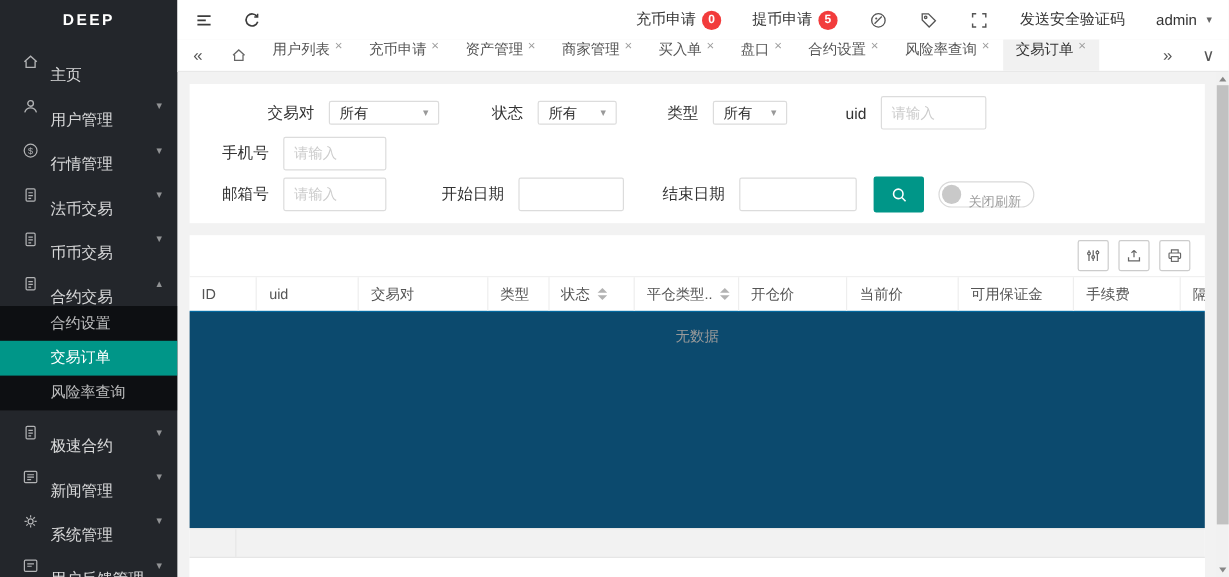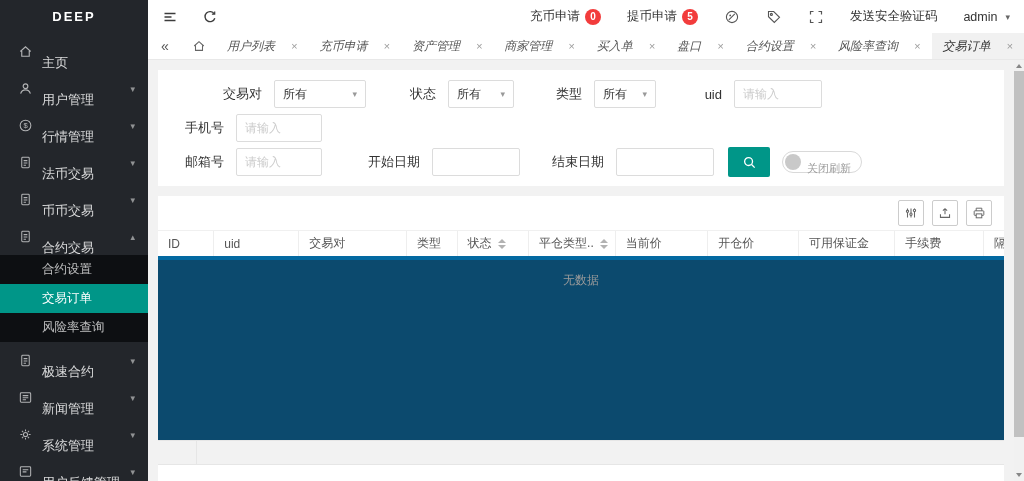--- a/index.html
+++ b/index.html
@@ -27,53 +27,53 @@
   .notice { display:flex; align-items:center; gap:5px; font-size:12.5px; color:#333; cursor:pointer; }
   .badge { min-width:16px; height:16px; border-radius:8px; background:#f23c3c; color:#fff; font-size:10px; line-height:16px; text-align:center; padding:0 4px; font-weight:bold; }
   .top-ico-btn { color:#555; cursor:pointer; display:flex; }
   .send-code { font-size:12.5px; color:#333; cursor:pointer; }
   .admin { display:flex; align-items:center; gap:8px; cursor:pointer; font-size:12.5px; }
   .caret-sm { font-size:9px; color:#666; }
 
   .tabbar { height:27px; background:#fff; border-bottom:1px solid #e8e8e8; display:flex; align-items:stretch; font-size:12px; color:#666; flex-shrink:0; }
   .tab-ctrl { width:34px; display:flex; align-items:center; justify-content:center; color:#555; font-size:14px; cursor:pointer; flex-shrink:0; }
   .tab-home { width:34px; display:flex; align-items:center; justify-content:center; color:#666; cursor:pointer; flex-shrink:0; }
-  .tab { display:flex; align-items:center; padding:0 11px; gap:16px; cursor:pointer; color:#555; white-space:nowrap;font-style:italic; }
+  .tab { display:flex; align-items:flex-start; padding:0 11px; gap:4px; cursor:pointer; color:#555; white-space:nowrap; }
   .tab .x { color:#9c9c9c; font-size:11px; }
   .tab.active { background:#f1f1f1; color:#333; }
   .tab-spacer { flex:1; }
 
   .content { flex:1; padding:10px 20px 4px 10px; overflow:hidden; }
   .card { background:#fff; }
 
   
   .filter-card { padding:10px 16px; height:116px; }
   .frow { display:flex; align-items:center; height:28px; margin-bottom:6px; }
   .flabel { text-align:right; padding-right:12px; color:#333; font-size:13px; flex-shrink:0; white-space:nowrap; }
-  .fsel { border:1px solid #dcdcdc; border-radius:2px; height:28px; display:flex; align-items:center; justify-content:space-between; padding:0 8px; color:#333; background:#fff; cursor:pointer; flex-shrink:0; }
+  .fsel { border:1px solid #dcdcdc; border-radius:2px; height:20px; display:flex; align-items:center; justify-content:space-between; padding:0 8px; color:#333; background:#fff; cursor:pointer; flex-shrink:0; }
   .fsel .scaret { color:#999; font-size:9px; margin-left:6px; }
   .finput { border:1px solid #dcdcdc; border-radius:2px; height:28px; padding:0 8px; font-size:12px; color:#333; outline:none; font-family:inherit; flex-shrink:0; }
   .finput::placeholder { color:#ccc; }
   .w-pair-label{width:100px}.w-pair{width:92px}
   .w-status-label{width:82px}.w-status{width:66px}
   .w-type-label{width:80px}.w-type{width:62px}
   .w-uid-label{width:78px}.w-uid{width:88px}
   .w-phone-label{width:62px}.w-phone{width:86px}
   .w-sdate-label{width:110px}.w-sdate{width:88px}
   .w-edate-label{width:96px}.w-edate{width:98px}
   .search-btn { width:42px; height:30px; background:#009688; border:none; border-radius:2px; margin-left:14px; display:flex; align-items:center; justify-content:center; color:#fff; cursor:pointer; flex-shrink:0; }
   .toggle { margin-left:12px; height:22px; border:1px solid #d9d9d9; border-radius:11px; display:flex; align-items:center; padding:2px; background:#fff; cursor:pointer; flex-shrink:0; }
   .toggle .knob { width:16px; height:16px; border-radius:50%; background:#c9c9c9; margin-right:6px; }
   .toggle .tlabel { color:#9c9c9c; font-size:11px; padding-right:8px; white-space:nowrap;margin-top:13px; }
 
   
   .table-card { margin-top:10px; height:285px; display:flex; flex-direction:column; }
   .ttoolbar { height:34px; display:flex; align-items:center; justify-content:flex-end; padding:0 12px; gap:8px; flex-shrink:0; }
   .tool-btn { width:26px; height:26px; border:1px solid #ccc; border-radius:2px; background:#fff; display:flex; align-items:center; justify-content:center; color:#666; cursor:pointer; }
-  .thead { height:30px; display:flex; border-top:1px solid #f0f0f0; border-bottom:4px solid #0369a1; background:#fff; color:#555; flex-shrink:0; }
+  .thead { height:30px; display:flex; border-top:1px solid #f0f0f0; border-bottom:1px solid #0369a1; background:#fff; color:#555; flex-shrink:0; }
   .th { display:flex; align-items:center; padding:0 10px; border-right:1px solid #eee; font-size:12px; overflow:hidden; white-space:nowrap; }
   .th:last-child { border-right:none; }
   .c0{width:58px}.c1{width:88px}.c2{width:112px}.c3{width:52px}.c4{width:74px}.c5{width:90px}
   .c6{width:94px}.c7{width:96px}.c8{width:100px}.c9{width:92px}.c10{flex:1}
   .sort { display:flex; flex-direction:column; margin-left:6px; gap:2px; }
   .sort .s-up { width:0;height:0;border-left:4px solid transparent;border-right:4px solid transparent;border-bottom:4px solid #b2b2b2; }
   .sort .s-dn { width:0;height:0;border-left:4px solid transparent;border-right:4px solid transparent;border-top:4px solid #b2b2b2; }
   .tbody { flex:1; position:relative; background:#0c4a6e; }
   .empty { position:absolute; top:12px; left:0; right:0; text-align:center; color:#9a9a9a; font-size:12px; }
   .ttotal { height:25px; background:#f2f2f2; border-top:1px solid #e6e6e6; border-bottom:1px solid #e6e6e6; display:flex; flex-shrink:0; }
@@ -403,25 +403,25 @@
                 <i class="s-dn"></i>
               </span>
           </span>
           <span class="th c5">
             <span>平仓类型..</span>
             <span class="sort">
                 <i class="s-up"></i>
                 <i class="s-dn"></i>
               </span>
           </span>
+          <span class="th c6">
+              <span>开仓价</span>
+            </span>
           <span class="th c7">
               <span>当前价</span>
-            </span>
-          <span class="th c6">
-              <span>开仓价</span>
             </span>
           <span class="th c8">
               <span>可用保证金</span>
             </span>
           <span class="th c9">
               <span>手续费</span>
             </span>
           <span class="th c10">
               <span>隔夜费</span>
             </span>

